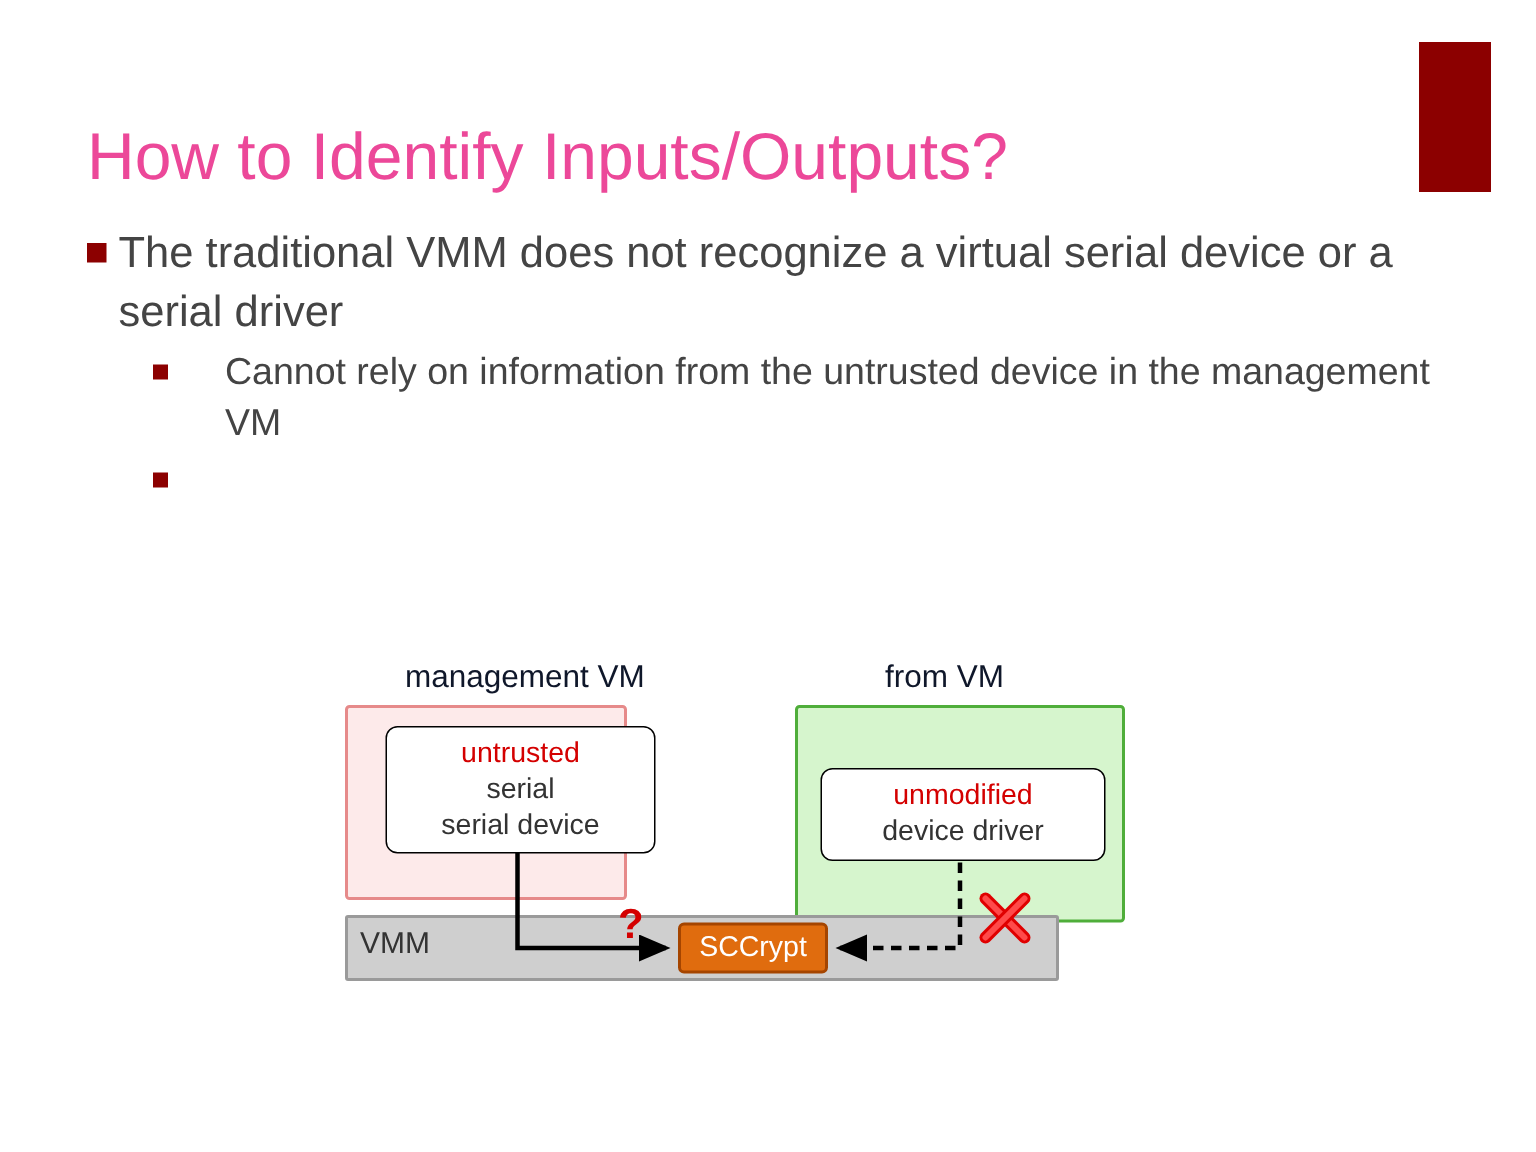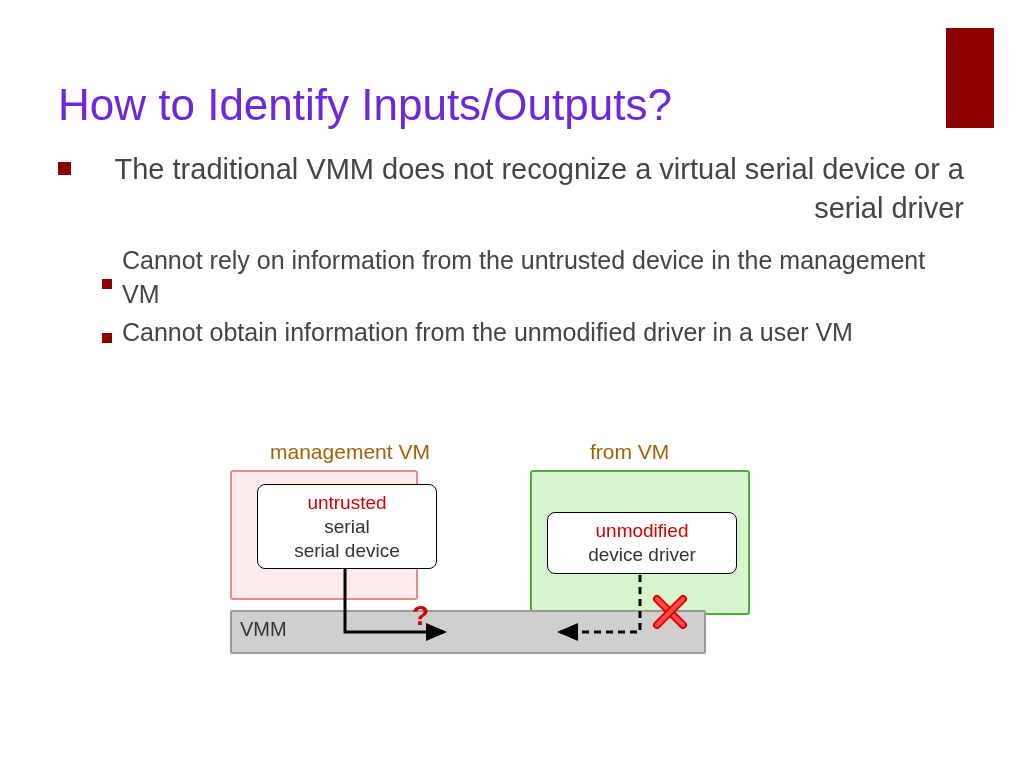--- a/index.html
+++ b/index.html
@@ -17,54 +17,54 @@
     right: 30px;
     width: 48px;
     height: 100px;
     background: #8c0000;
   }
   .title {
     position: absolute;
     top: 80px;
     left: 58px;
     font-size: 44px;
-    color: #6d28d9;
+    color: #ec4899;
     font-weight: 400;
   }
   .content {
     position: absolute;
     top: 150px;
     left: 58px;
     right: 60px;
   }
   .bullet-l1 {
     display: flex;
     align-items: flex-start;
-    margin-bottom: 16px;
-    text-align: right;
+    margin-bottom: 4px;
   }
   .bullet-l1 .sq {
     flex: 0 0 auto;
     width: 13px;
     height: 13px;
     background: #8c0000;
     margin-top: 12px;
     margin-right: 8px;
   }
   .bullet-l1 .txt {
     font-size: 29px;
     color: #444444;
     line-height: 1.35;
   }
   .bullet-l2 {
     display: flex;
-    align-items: center;
+    align-items: flex-start;
     margin-left: 44px;
     margin-top: 0;
     margin-bottom: 4px;
+    gap: 28px;
   }
   .bullet-l2 .sq {
     flex: 0 0 auto;
     width: 10px;
     height: 10px;
     background: #8c0000;
     margin-top: 11px;
     margin-right: 10px;
   }
   .bullet-l2 .txt {
@@ -76,21 +76,21 @@
     position: absolute;
     left: 230px;
     top: 440px;
     width: 560px;
     height: 230px;
   }
   .mgmt-label, .user-label {
     position: absolute;
     top: 0;
     font-size: 21px;
-    color: #a16207;
+    color: #0f172a;
   }
   .mgmt-label { left: 40px; }
   .user-label { left: 360px; }
   .mgmt-box {
     position: absolute;
     top: 30px;
     left: 0;
     width: 188px;
     height: 130px;
     background: #fdeaea;
@@ -184,21 +184,20 @@
   <div class="bullet-l1">
     <div class="sq"></div>
     <div class="txt">The traditional VMM does not recognize a virtual serial device or a serial driver</div>
   </div>
   <div class="bullet-l2">
     <div class="sq"></div>
     <div class="txt">Cannot rely on information from the untrusted device in the management VM</div>
   </div>
   <div class="bullet-l2">
     <div class="sq"></div>
-    <div class="txt">Cannot obtain information from the unmodified driver in a user VM</div>
   </div>
 </div>
 
 <div class="diagram">
   <div class="mgmt-label">management VM</div>
   <div class="user-label">from VM</div>
 
   <div class="mgmt-box">
     <div class="inner-box inner-mgmt">
       <span class="red">untrusted</span><br>
@@ -209,20 +208,21 @@
 
   <div class="user-box">
     <div class="inner-box inner-user">
       <span class="red">unmodified</span><br>
       <span>device driver</span>
     </div>
   </div>
 
   <div class="vmm-bar">
     <div class="vmm-label">VMM</div>
+    <div class="sccrypt">SCCrypt</div>
   </div>
 
   <div class="qmark">?</div>
 
   <svg class="arrows">
     <defs>
       <marker id="arrowhead" markerWidth="8" markerHeight="8" refX="6" refY="3" orient="auto">
         <polygon points="0 0, 7 3, 0 6" fill="#000"></polygon>
       </marker>
     </defs>

